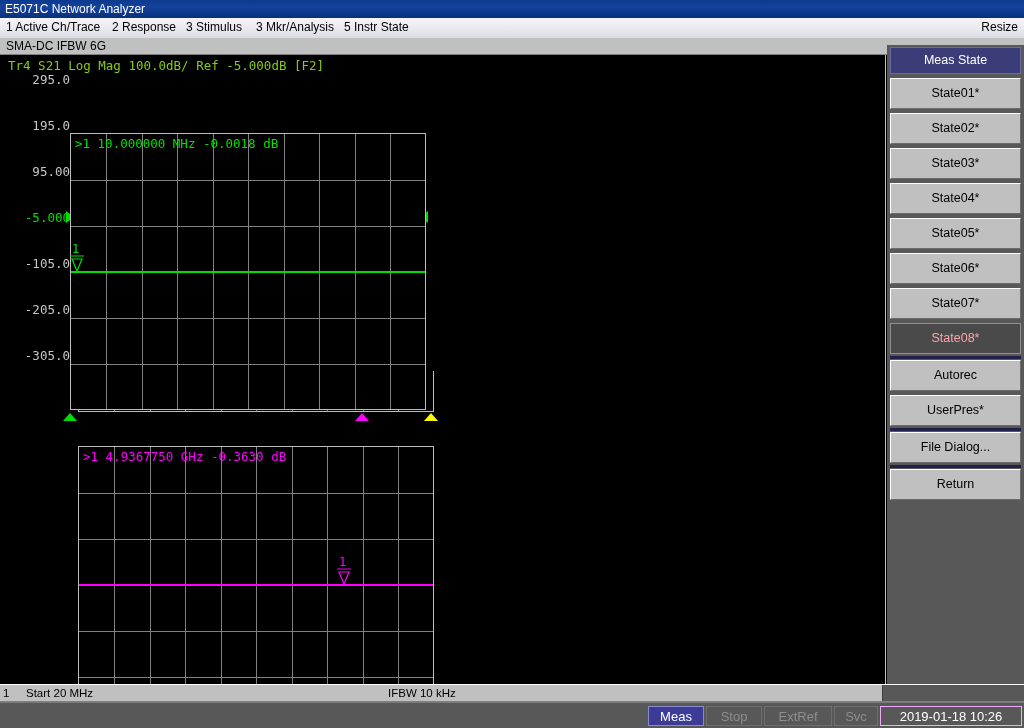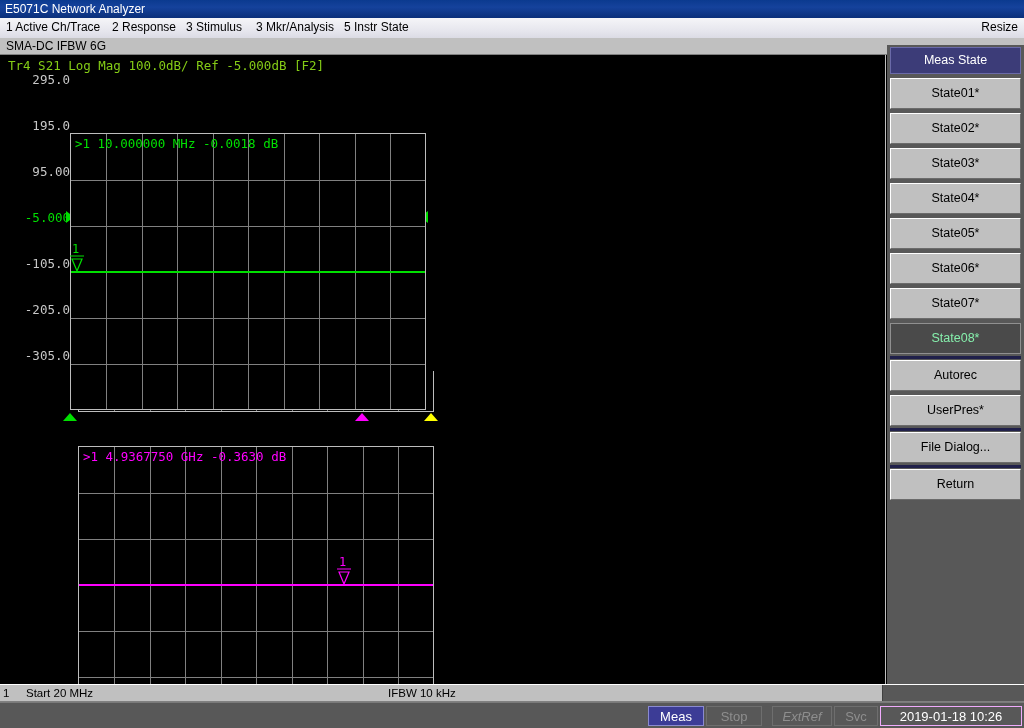--- a/index.html
+++ b/index.html
@@ -77,21 +77,21 @@
     background:#585858;
   }
   .sk{
     position:absolute; left:3px; width:131px; height:31px;
     background:#c0c0c0; color:#000; font-size:12.5px;
     line-height:29px; text-align:center;
     border:1px solid #fff; border-right-color:#6b6b6b; border-bottom-color:#6b6b6b;
   }
   .sk.hdr{ background:#3c3c78; color:#fff; border:1px solid #6a6aa8;
            font-weight:normal; left:3px; width:131px; height:27px; line-height:25px;}
-  .sk.sel{ background:#4a4a4a; color:#86efac; border-color:#909090;text-align:center; }
+  .sk.sel{ background:#4a4a4a; color:#fca5a5; border-color:#909090;text-align:center; }
   .sep{ position:absolute; left:3px; width:131px; height:3px; background:#20204a; }
 
   
   .statusbar{
     position:absolute; left:0; top:684px; width:1024px; height:18px;
     background:#c0c0c0; border-top:1px solid #fff; border-bottom:1px solid #808080;
     font-size:11.5px; color:#000; line-height:17px;
   }
   .statusbar span.seg{ position:absolute; top:0; white-space:nowrap; }
   .chnum{ left:3px; }
@@ -358,18 +358,18 @@
     <span class="seg ifbw">IFBW 10 kHz</span>
     <span class="seg stopf">Stop 6 GHz</span>
     <span class="seg corbox">Cor</span>
     <span class="seg bangbox">!</span>
     <span class="filler"></span>
   </div>
 
   <div class="taskbar">
     <span class="tb on" style="right:320px; width:56px;">Meas</span>
     <span class="tb off" style="right:262px; width:56px;">Stop</span>
-    <span class="tb off" style="right:192px; width:60px;font-style:italic;">ExtRef</span>
+    <span class="tb off" style="right:192px; width:68px;">ExtRef</span>
     <span class="tb off" style="right:146px; width:44px;">Svc</span>
     <span class="tb clock" style="right:2px; width:142px;">2019-01-18 10:26</span>
   </div>
 
 </div>
 
 </body></html>

